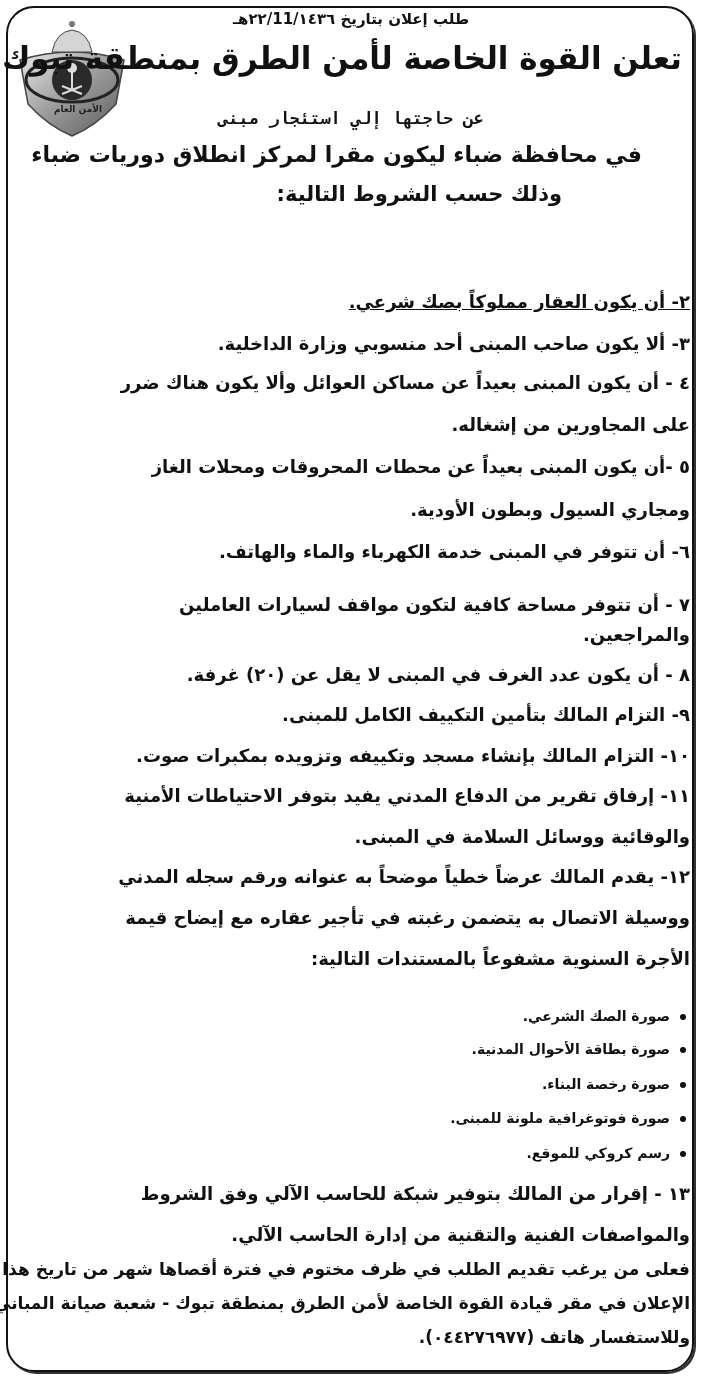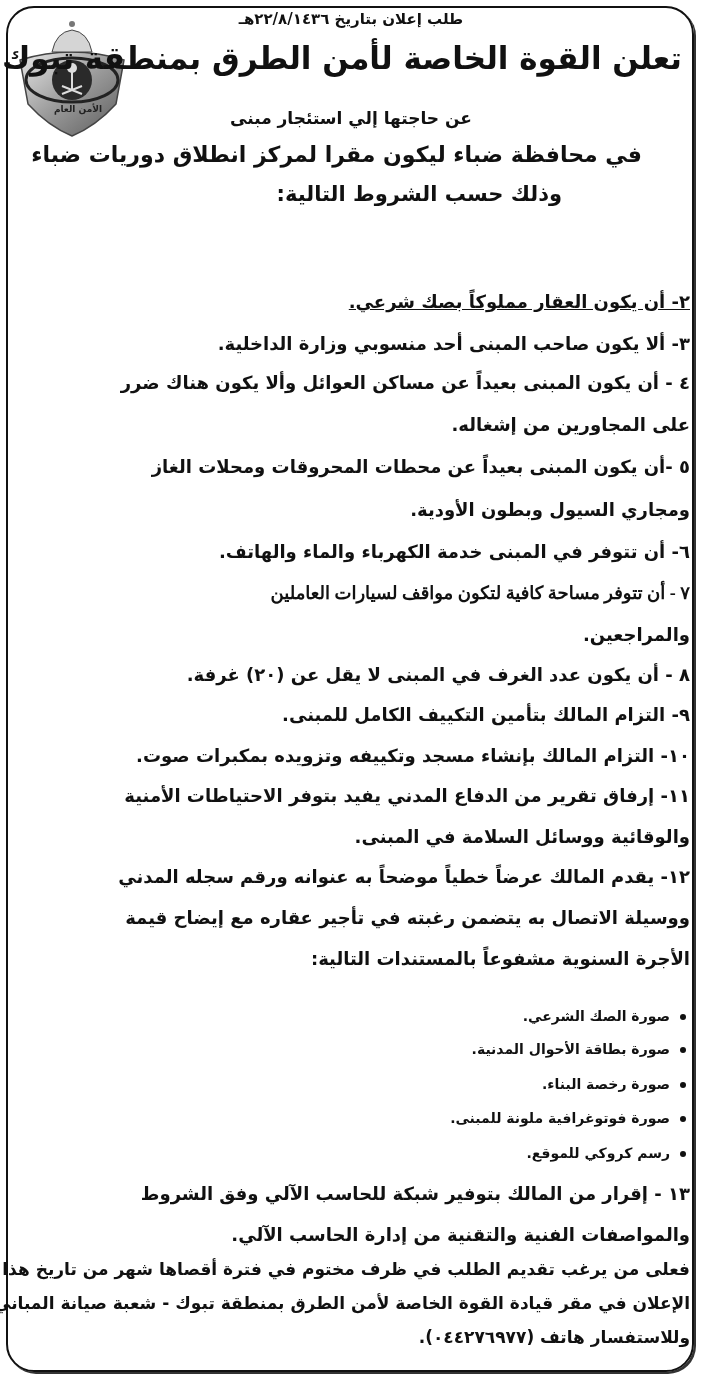--- a/index.html
+++ b/index.html
@@ -5,21 +5,21 @@
   html, body { margin:0; padding:0; background:#ffffff; }
   body { width:702px; height:1380px; position:relative; overflow:hidden;
          font-family:"DejaVu Sans", sans-serif; color:#111; }
   .frame { position:absolute; left:6px; top:6px; width:688px; height:1366px;
            border:2px solid #111; border-radius:28px; box-sizing:border-box;
            box-shadow: 2px 2px 0 #333; }
   .ad { position:absolute; left:0; top:0; width:702px; height:1380px; direction:rtl; }
   .line { position:absolute; right:12px; left:12px; white-space:nowrap; font-weight:bold; direction:rtl; text-align:right; }
   .date { top:10px; font-size:15px; right:180px; left:180px; text-align:center; }
   .title { top:40px; font-size:31px; right:20px; left:150px; text-align:center; letter-spacing:-0.5px; }
-  .sub1 { top:108px; font-size:17px; right:150px; left:150px; text-align:center; }
+  .sub1 { top:108px; font-size:17px; right:150px; left:150px; text-align:center;font-family:Liberation Mono, monospace; }
   .sub2 { top:142px; font-size:22px; right:60px; left:60px; text-align:center; }
   .sub3 { top:182px; font-size:21px; right:140px; left:200px; text-align:right; }
   .cond { font-size:18px; }
   .bullet { font-size:14px; right:16px; }
   .bullet .dot { display:inline-block; width:6px; height:6px; background:#111; border-radius:50%; margin-left:10px; vertical-align:middle; }
   .closing { font-size:17px; }
   .logo { position:absolute; left:12px; top:14px; width:120px; height:124px; }
 </style>
 </head>
 <body>
@@ -39,34 +39,34 @@
     <path d="M8 46 Q60 30 112 46 L104 90 Q84 112 60 122 Q36 112 16 90 Z" fill="url(#g1)" stroke="#444" stroke-width="1.5"></path>
     <path d="M40 38 Q44 18 60 16 Q76 18 80 38 Z" fill="#d5d5d5" stroke="#444"></path>
     <circle cx="60" cy="10" r="3" fill="#777"></circle>
     <ellipse cx="60" cy="66" rx="46" ry="22" fill="none" stroke="#222" stroke-width="3"></ellipse>
     <circle cx="60" cy="66" r="20" fill="#2a2a2a"></circle>
     <path d="M60 54 L60 76 M50 72 L70 80 M70 72 L50 80" stroke="#ddd" stroke-width="2"></path>
     <circle cx="60" cy="54" r="5" fill="#ddd"></circle>
   </svg>
   <div class="line" style="left:32px; right:600px; top:104px; font-size:9px; color:#222;">الأمن العام</div>
 
-  <div class="line date">طلب إعلان بتاريخ ٢٢/٨/١٤٣٦هـ</div>
+  <div class="line date">طلب إعلان بتاريخ ٢٢/11/١٤٣٦هـ</div>
   <div class="line title">تعلن القوة الخاصة لأمن الطرق بمنطقة تبوك</div>
   <div class="line sub1">عن حاجتها إلي استئجار مبنى</div>
   <div class="line sub2">في محافظة ضباء ليكون مقرا لمركز انطلاق دوريات ضباء</div>
   <div class="line sub3">وذلك حسب الشروط التالية:</div>
 
   <div class="line cond" style="top:291px;text-decoration:underline;">٢- أن يكون العقار مملوكاً بصك شرعي.</div>
   <div class="line cond" style="top:333px;">٣- ألا يكون صاحب المبنى أحد منسوبي وزارة الداخلية.</div>
   <div class="line cond" style="top:372px;">٤ - أن يكون المبنى بعيداً عن مساكن العوائل وألا يكون هناك ضرر</div>
   <div class="line cond" style="top:414px;">على المجاورين من إشغاله.</div>
   <div class="line cond" style="top:456px;">٥ -أن يكون المبنى بعيداً عن محطات المحروقات ومحلات الغاز</div>
   <div class="line cond" style="top:499px;">ومجاري السيول وبطون الأودية.</div>
   <div class="line cond" style="top:541px;">٦- أن تتوفر في المبنى خدمة الكهرباء والماء والهاتف.</div>
-  <div class="line cond" style="top:582px;font-family:Liberation Serif, serif;">٧ - أن تتوفر مساحة كافية لتكون مواقف لسيارات العاملين</div>
+  <div class="line cond" style="top:594px;">٧ - أن تتوفر مساحة كافية لتكون مواقف لسيارات العاملين</div>
   <div class="line cond" style="top:624px;">والمراجعين.</div>
   <div class="line cond" style="top:664px;">٨ - أن يكون عدد الغرف في المبنى لا يقل عن (٢٠) غرفة.</div>
   <div class="line cond" style="top:704px;">٩- التزام المالك بتأمين التكييف الكامل للمبنى.</div>
   <div class="line cond" style="top:745px;">١٠- التزام المالك بإنشاء مسجد وتكييفه وتزويده بمكبرات صوت.</div>
   <div class="line cond" style="top:785px;">١١- إرفاق تقرير من الدفاع المدني يفيد بتوفر الاحتياطات الأمنية</div>
   <div class="line cond" style="top:826px;">والوقائية ووسائل السلامة في المبنى.</div>
   <div class="line cond" style="top:866px;">١٢- يقدم المالك عرضاً خطياً موضحاً به عنوانه ورقم سجله المدني</div>
   <div class="line cond" style="top:907px;">ووسيلة الاتصال به يتضمن رغبته في تأجير عقاره مع إيضاح قيمة</div>
   <div class="line cond" style="top:948px;">الأجرة السنوية مشفوعاً بالمستندات التالية:</div>
 

